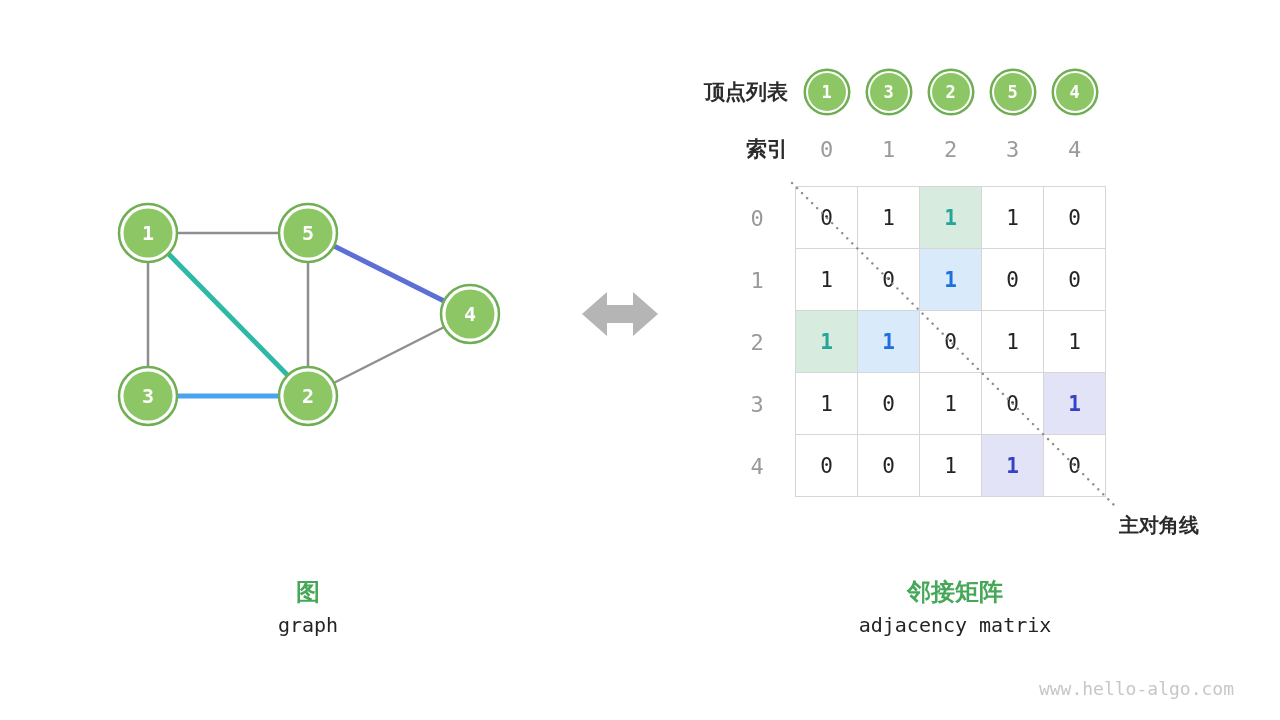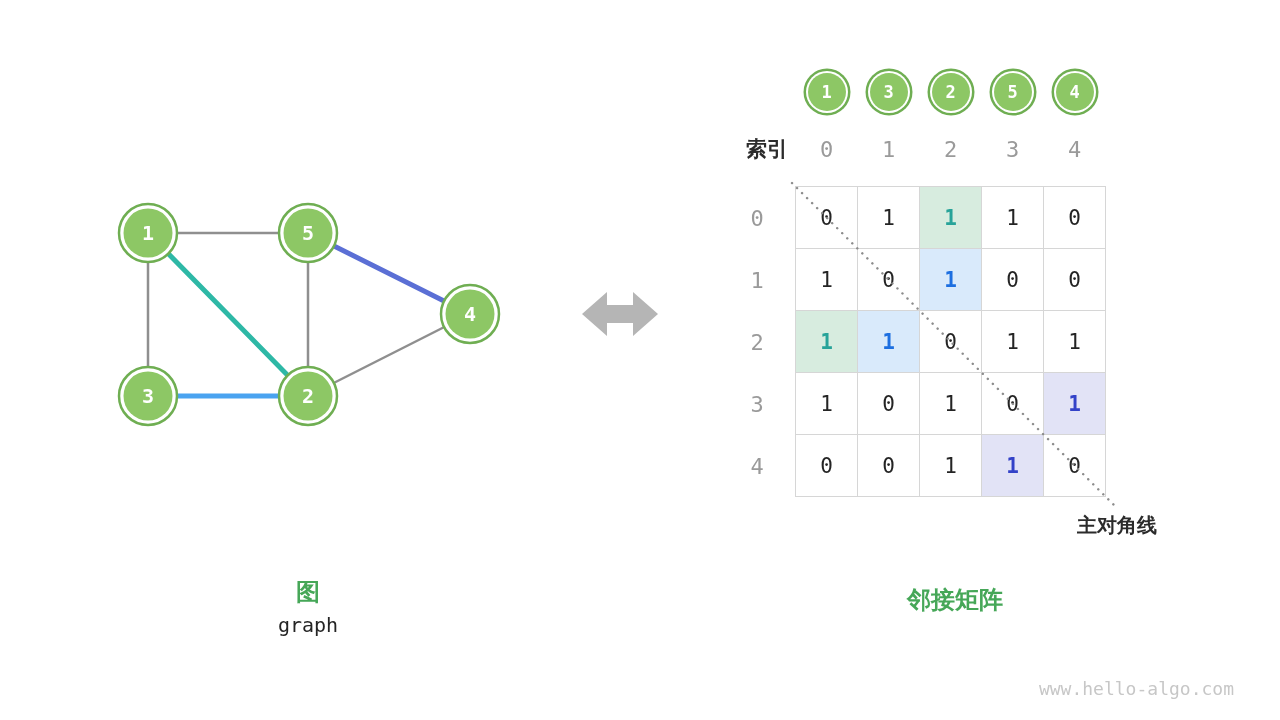--- a/index.html
+++ b/index.html
@@ -1,19 +1,19 @@
 <!DOCTYPE html>
 <html><head>
 <meta charset="utf-8">
 <style>
   html,body{margin:0;padding:0;background:#ffffff;}
   #canvas{position:relative;width:1280px;height:720px;background:#ffffff;overflow:hidden;
           font-family:"DejaVu Sans","Liberation Sans",sans-serif;}
   svg.layer{position:absolute;left:0;top:0;pointer-events:none;}
-  .abs{position:absolute;}
+  .abs{position:absolute;margin-left:42px;}
   .zh{font-weight:700;color:#2b2b2b;}
   .mono{font-family:"DejaVu Sans Mono","Liberation Mono",monospace;}
   .idx{position:absolute;transform:translate(-50%,-50%);
        font-family:"DejaVu Sans Mono","Liberation Mono",monospace;
        font-size:22px;color:#9a9a9a;}
   .vcircle{position:absolute;width:38px;height:38px;border-radius:50%;
            text-align:center;line-height:38px;color:#ffffff;font-weight:700;font-size:17px;
            font-family:"DejaVu Sans Mono","Liberation Mono",monospace;
            transform:translate(-50%,-50%);}
   #matrix-grid{position:absolute;display:grid;grid-template-columns:repeat(5,61px);
@@ -62,20 +62,21 @@
         <text x="148" y="403" text-anchor="middle" fill="#ffffff" font-size="20" font-weight="bold" font-family="&quot;DejaVu Sans Mono&quot;,&quot;Liberation Mono&quot;,monospace">3</text>
       </g>
       <g>
         <circle cx="308" cy="396" r="29" fill="#ffffff" stroke="#6fae52" stroke-width="2.5"></circle>
         <circle cx="308" cy="396" r="24.5" fill="#8dc765"></circle>
         <text x="308" y="403" text-anchor="middle" fill="#ffffff" font-size="20" font-weight="bold" font-family="&quot;DejaVu Sans Mono&quot;,&quot;Liberation Mono&quot;,monospace">2</text>
       </g>
       <polygon points="582,314 607,292 607,305 633,305 633,292 658,314 633,336 633,323 607,323 607,336" fill="#b5b5b5"></polygon>
     </svg>
 
+  <div class="vlabel zh" style="left:640px;top:79px;width:148px;">顶点列表</div>
   <div class="vlabel zh" style="left:640px;top:136px;width:148px;">索引</div>
 
   <div id="vertex-circles">
       <div class="vcircle" style="left: 826.5px; top: 92px; background: rgb(141, 199, 101); box-shadow: rgb(255, 255, 255) 0px 0px 0px 2px, rgb(111, 174, 82) 0px 0px 0px 4.5px;">1</div>
       <div class="vcircle" style="left: 888.5px; top: 92px; background: rgb(141, 199, 101); box-shadow: rgb(255, 255, 255) 0px 0px 0px 2px, rgb(111, 174, 82) 0px 0px 0px 4.5px;">3</div>
       <div class="vcircle" style="left: 950.5px; top: 92px; background: rgb(141, 199, 101); box-shadow: rgb(255, 255, 255) 0px 0px 0px 2px, rgb(111, 174, 82) 0px 0px 0px 4.5px;">2</div>
       <div class="vcircle" style="left: 1012.5px; top: 92px; background: rgb(141, 199, 101); box-shadow: rgb(255, 255, 255) 0px 0px 0px 2px, rgb(111, 174, 82) 0px 0px 0px 4.5px;">5</div>
       <div class="vcircle" style="left: 1074.5px; top: 92px; background: rgb(141, 199, 101); box-shadow: rgb(255, 255, 255) 0px 0px 0px 2px, rgb(111, 174, 82) 0px 0px 0px 4.5px;">4</div>
     </div>
   <div id="col-indices">
@@ -123,16 +124,17 @@
 
   <svg id="diag-svg" class="layer" width="1280" height="720">
       <line x1="792" y1="183" x2="1114" y2="505" stroke="#8c8c8c" stroke-width="2.4" stroke-dasharray="0.1 7" stroke-linecap="round"></line>
     </svg>
 
   <div class="zh abs" style="left:1077px;top:512px;font-size:20px;white-space:nowrap;">主对角线</div>
 
   <div class="title" style="left: 308px; top: 576px; color: rgb(70, 167, 88);">图</div>
   <div class="subtitle mono" style="left:308px;top:613px;text-align:right;">graph</div>
 
-  <div class="title" style="left: 955px; top: 576px; color: rgb(70, 167, 88); margin-top: 8px;">邻接矩阵</div>
+  <div class="title" style="left: 955px; top: 576px; color: rgb(70, 167, 88);">邻接矩阵</div>
+  <div class="subtitle mono" style="left:955px;top:613px;">adjacency matrix</div>
 
   <div id="watermark" class="mono">www.hello-algo.com</div>
 </div>
 
 </body></html>

